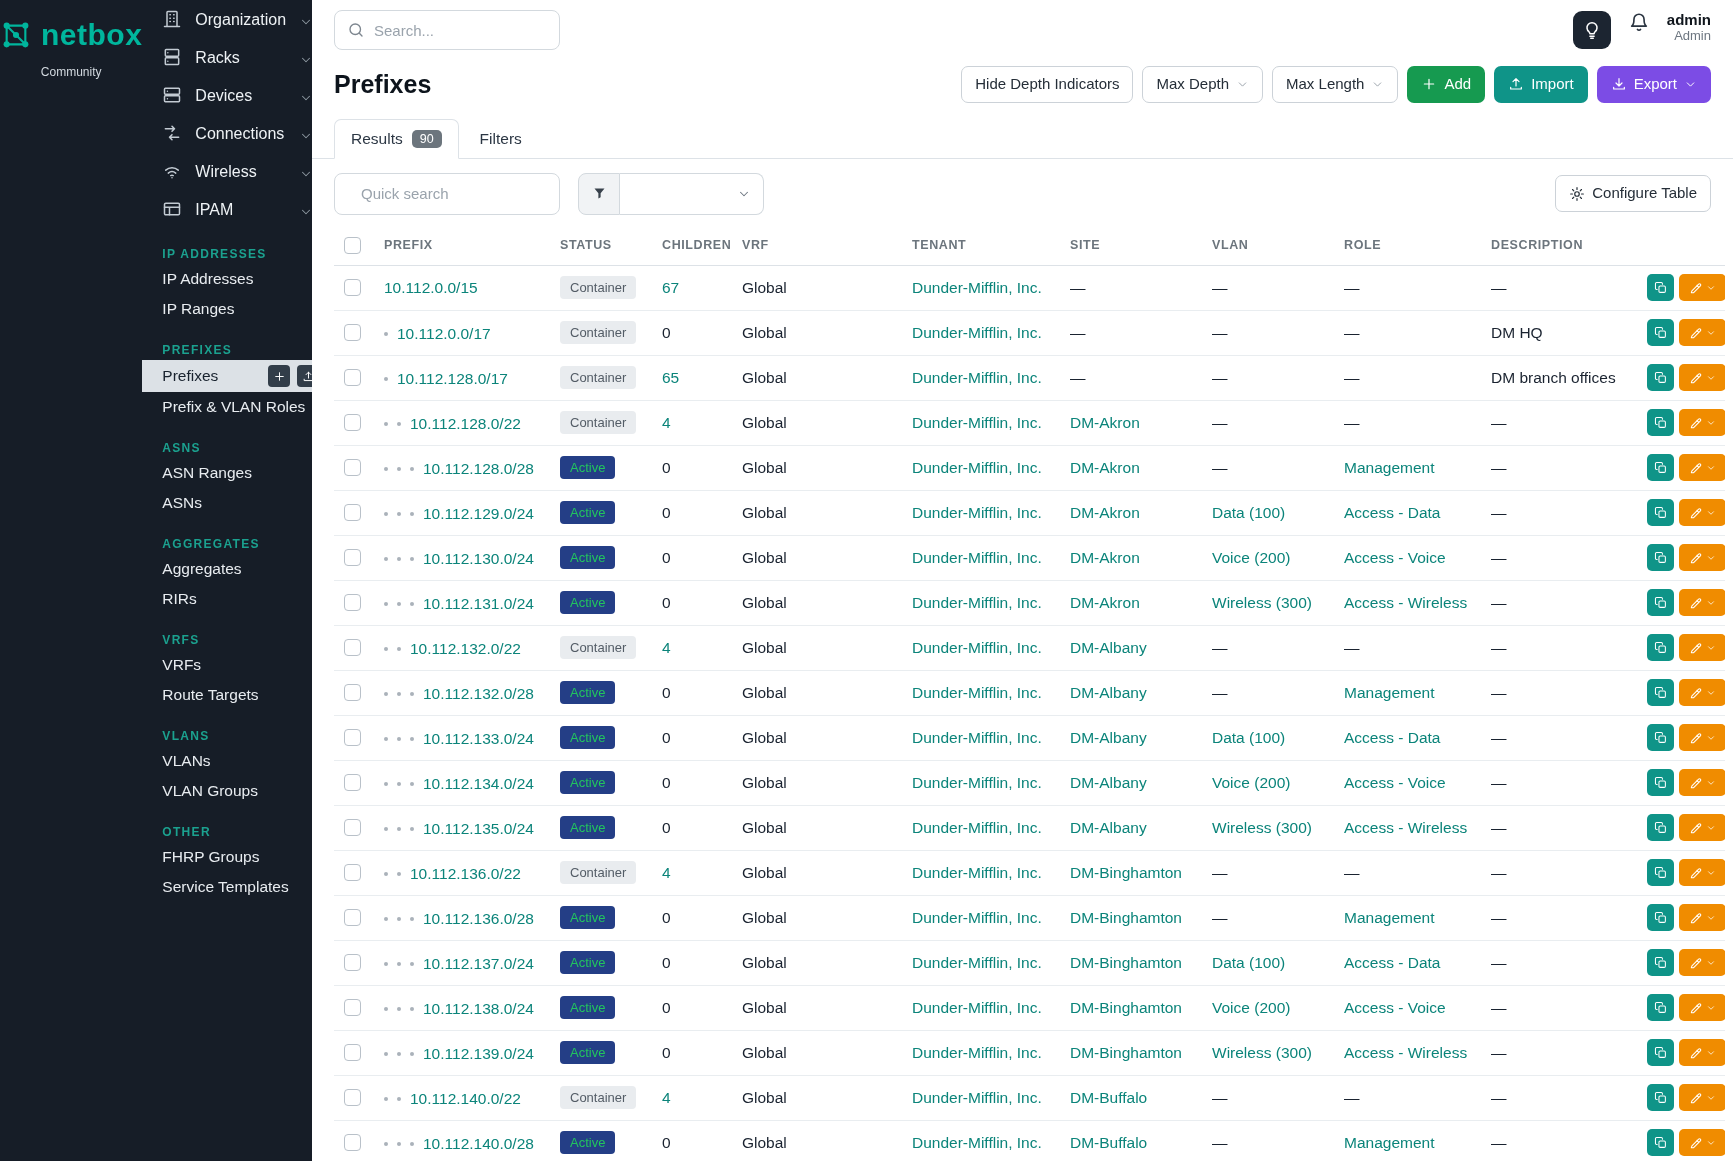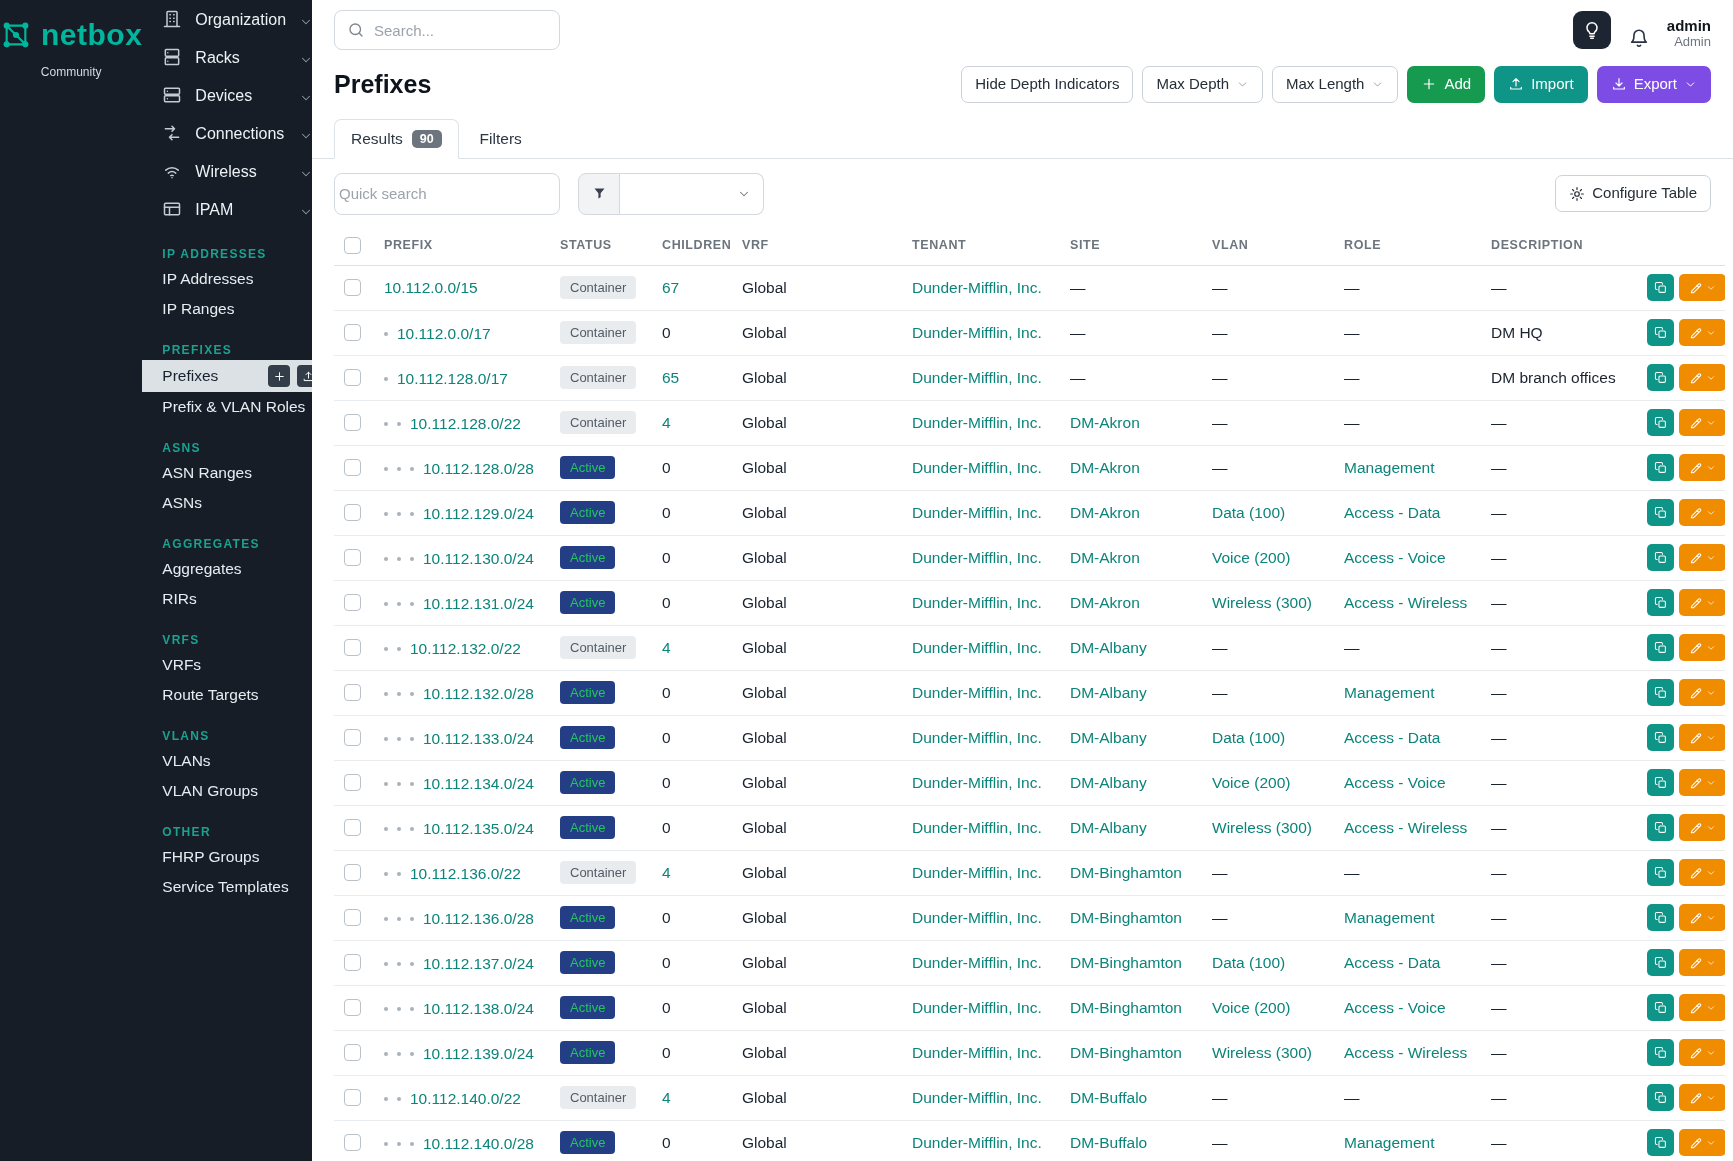--- a/index.html
+++ b/index.html
@@ -29,21 +29,21 @@
   .sub-btn .icon{width:13px;height:13px}
   .side-bottom{margin-top:22px}
 
   
   .main{flex:1;display:flex;flex-direction:column;overflow:hidden;background:#fff}
   .topbar{display:flex;align-items:center;padding:10px 22px 8px}
   .search-box{display:flex;align-items:center;gap:9px;width:226px;height:40px;border:1px solid #d3d9de;border-radius:8px;padding:0 12px}
   .search-ico{width:18px;height:18px;color:#7d868f}
   .search-box input{border:none;outline:none;flex:1;font-size:15px;font-family:inherit;color:#333;min-width:0;background:transparent}
   .search-box input::placeholder{color:#9aa3ac}
-  .top-right{margin-left:auto;display:flex;align-items:flex-end;gap:17px}
+  .top-right{margin-left:auto;display:flex;align-items:flex-start;gap:17px}
   .theme-btn{width:38px;height:38px;border-radius:9px;background:#1c2531;border:none;color:#fff;display:flex;align-items:center;justify-content:center;cursor:pointer}
   .theme-btn .icon{width:20px;height:20px}
   .bell-btn{background:none;border:none;color:#2a3440;cursor:pointer;padding:0;display:flex}
   .bell-btn .icon{width:22px;height:22px}
   .user{text-align:right;cursor:pointer}
   .user-name{font-weight:bold;font-size:15px;color:#10161d}
   .user-role{font-size:13px;color:#6d7680}
 
   .page-head{display:flex;align-items:center;padding:8px 22px 4px}
   .page-title{font-size:25px;font-weight:bold;color:#0d141c}
@@ -53,24 +53,24 @@
   .btn-outline{background:#fff;border-color:#ccd2d8;color:#252e38}
   .btn .chev{width:13px;height:13px;color:#9aa2ab}
   .btn-green{background:var(--green);color:#fff}
   .btn-teal{background:var(--teal);color:#fff}
   .btn-purple{background:var(--purple);color:#fff}
   .btn-purple .chev,.btn-teal .chev{color:#fff}
 
   .tabs{display:flex;align-items:flex-end;padding:12px 22px 0;border-bottom:1px solid #dde2e7;gap:4px}
   .tab{display:flex;align-items:center;gap:9px;padding:10px 16px;font-size:15.5px;color:#2c3744;cursor:pointer;border:1px solid transparent;border-radius:7px 7px 0 0;margin-bottom:-1px}
   .tab.active{border-color:#dde2e7;border-bottom-color:#fff;background:#fff}
-  .tab-badge{background:#6c757d;color:#fff;font-size:12.5px;padding:2px 8px;border-radius:5px;font-weight:bold}
+  .tab-badge{background:#6c757d;color:#fff;font-size:12.5px;padding:2px 8px;border-radius:5px;font-weight:normal}
 
   .controls{display:flex;align-items:center;padding:14px 22px 10px;gap:18px}
-  .quick-search{width:226px;height:42px;border:1px solid #d3d9de;border-radius:8px;padding:0 4px;font-size:15px;font-family:inherit;color:#333;outline:none}
+  .quick-search{width:226px;height:42px;border:1px solid #d3d9de;border-radius:8px;padding:0 26px;font-size:15px;font-family:inherit;color:#333;outline:none}
   .quick-search::placeholder{color:#9aa3ac}
   .filter-group{display:flex}
   .filter-btn{width:42px;height:42px;border:1px solid #d3d9de;border-radius:8px 0 0 8px;background:#f1f3f5;display:flex;align-items:center;justify-content:center;cursor:pointer;color:#39424c}
   .filter-btn .icon{width:15px;height:15px}
   .filter-select{width:144px;height:42px;border:1px solid #d3d9de;border-left:none;border-radius:0 8px 8px 0;display:flex;align-items:center;justify-content:flex-end;padding:0 12px;color:#6d7680;cursor:pointer;background:#fff}
   .filter-select .icon{width:14px;height:14px}
   .controls .spacer{flex:1}
 
   .table-wrap{padding:0 22px;flex:1;overflow:hidden}
   table{width:100%;border-collapse:collapse;table-layout:fixed}

